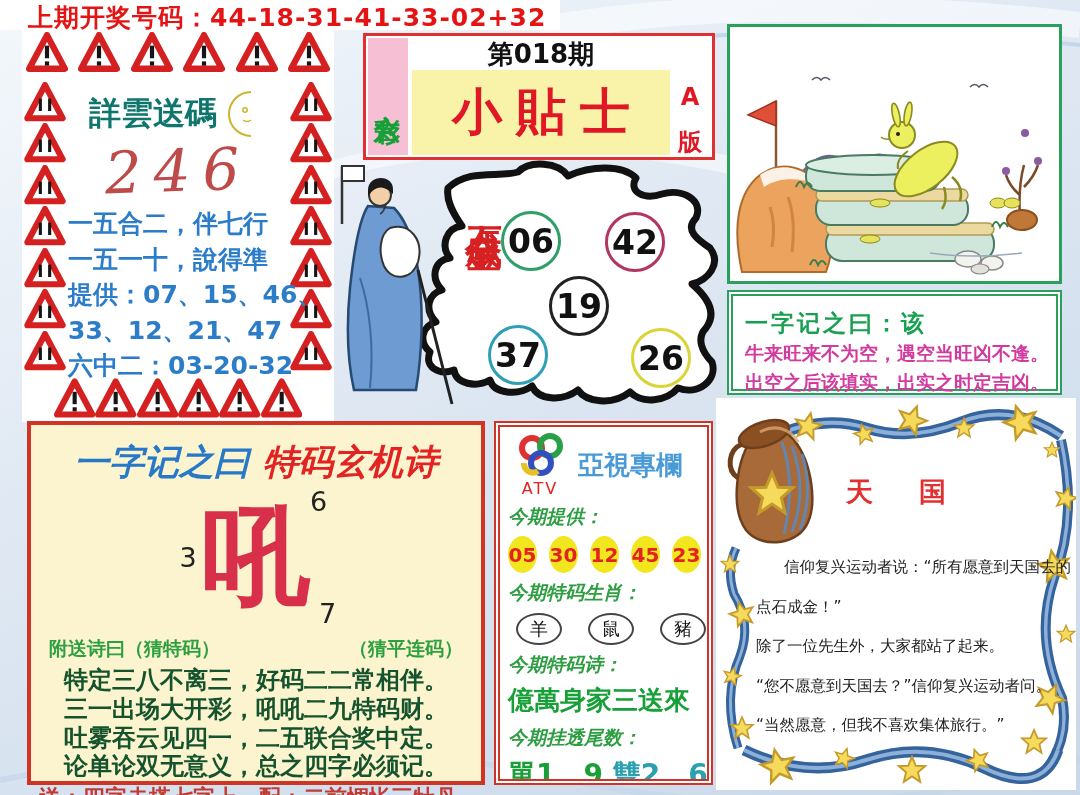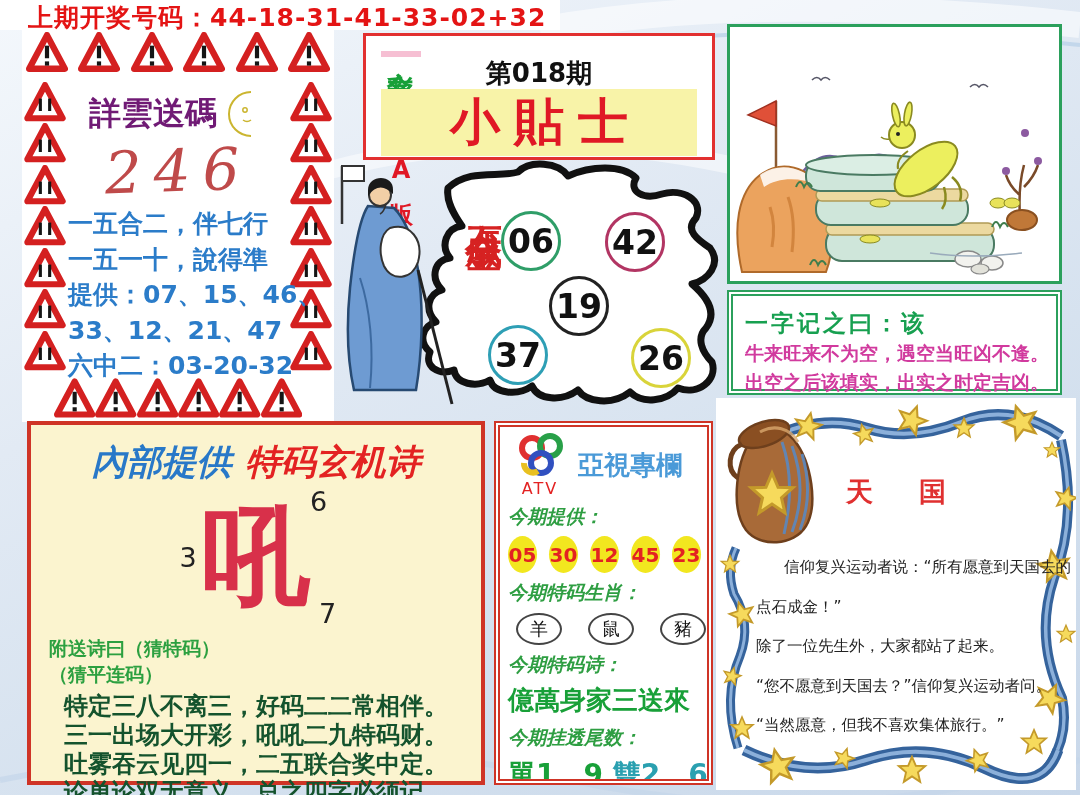--- a/index.html
+++ b/index.html
@@ -17,26 +17,26 @@
   #panelA{left:22px;top:30px;width:312px;height:392px;background:#fff;}
   .tri{width:42px;height:42px;}
   .tri-row{position:absolute;display:flex;justify-content:space-between;}
   .tri-col{position:absolute;display:flex;flex-direction:column;justify-content:space-between;}
   #triTop{left:4px;right:4px;top:2px;}
   #triBottom{left:32px;right:32px;bottom:2px;}
   #triLeft{left:2px;top:52px;bottom:50px;}
   #triRight{right:2px;top:52px;bottom:50px;}
   #panelA .content{position:absolute;left:46px;right:46px;top:58px;text-align:center;}
   .cloud-title-row{display:flex;align-items:center;justify-content:center;gap:4px;}
-  .cloud-title{font-size:32px;font-weight:bold;color:#701a75;font-family:"DejaVu Serif","Liberation Serif",serif;white-space:nowrap;}
+  .cloud-title{font-size:32px;font-weight:bold;color:#0f766e;font-family:"DejaVu Serif","Liberation Serif",serif;white-space:nowrap;}
   .hand-num{font-size:58px;color:#bf4a4a;font-family:"DejaVu Serif","Liberation Serif",serif;font-style:italic;letter-spacing:12px;line-height:1.0;transform:rotate(-2deg);margin-top:2px;}
   .cloud-lines{margin-top:6px;text-align:left;font-size:25px;font-weight:bold;color:#2b7cc9;line-height:1.42;white-space:nowrap;}
 
   
-  #panelB{left:363px;top:33px;width:352px;height:127px;background:#fff;border:3px solid #e23030;display:flex;padding:15px;box-sizing:border-box;flex-direction:column;}
+  #panelB{left:363px;top:33px;width:352px;height:127px;background:#fff;border:3px solid #e23030;display:flex;padding:2px;box-sizing:border-box;}
   .vtext{writing-mode:vertical-rl;text-orientation:upright;}
   .brand-strip{width:40px;background:#f6bfd3;display:flex;align-items:center;justify-content:center;margin-right:4px;}
   .brand-strip .vtext{color:#18a038;font-size:26px;font-weight:bold;letter-spacing:2px;}
   .b-mid{flex:1;display:flex;flex-direction:column;}
   .issue{height:32px;font-size:26px;font-weight:bold;color:#111;text-align:center;line-height:32px;}
   .title-box{flex:1;background:#f8f3a8;display:flex;align-items:center;justify-content:center;
              color:#e01825;font-size:50px;font-weight:bold;letter-spacing:14px;text-indent:14px;
              font-family:"DejaVu Serif","Liberation Serif",serif;}
   .b-right{width:40px;display:flex;align-items:center;justify-content:center;}
   .b-right .vtext{color:#e01825;font-size:24px;font-weight:bold;}
@@ -65,21 +65,21 @@
   #panelE{left:27px;top:421px;width:458px;height:364px;background:#fbf4cf;border:4px solid #cf3426;box-sizing:border-box;}
   .e-title-row{display:flex;justify-content:center;gap:14px;margin-top:14px;font-size:35px;font-weight:bold;font-style:italic;
                font-family:"DejaVu Serif","Liberation Serif",serif;white-space:nowrap;}
   .e-provider{color:#2878c8;} .e-title{color:#e32222;}
   .bigchar-wrap{position:relative;height:150px;}
   .bigchar{position:absolute;left:50%;top:46%;transform:translate(-50%,-50%);
            font-size:108px;font-weight:bold;color:#d8304a;font-family:"DejaVu Serif","Liberation Serif",serif;line-height:1;}
   .charnum{position:absolute;font-size:27px;color:#222;}
   .cn-top{left:62%;top:0px;} .cn-left{left:33%;top:56px;} .cn-bottom{left:64%;top:112px;}
   .hint-row{display:flex;justify-content:space-between;padding:0 18px;color:#2ca040;font-size:19px;font-weight:bold;
-            font-family:"DejaVu Serif","Liberation Serif",serif;white-space:nowrap;flex-direction:column;}
+            font-family:"DejaVu Serif","Liberation Serif",serif;white-space:nowrap;}
   .poemlines{margin-top:4px;text-align:center;color:#14532d;font-size:24px;font-weight:bold;line-height:1.2;
              font-family:"DejaVu Serif","Liberation Serif",serif;white-space:nowrap;}
   .poem-footer{margin-top:2px;padding-left:8px;color:#c23a34;font-size:22px;font-weight:bold;text-align:left;
                font-family:"DejaVu Serif","Liberation Serif",serif;white-space:nowrap;}
 
   
   #panelF{left:494px;top:421px;width:219px;height:364px;background:#fff;border:2px solid #cf3426;box-sizing:border-box;}
   #panelF .inner{position:absolute;inset:2px;border:2px solid #cf3426;padding:6px 6px 0 8px;overflow:hidden;}
   .atv-head{display:flex;align-items:center;gap:6px;}
   .atv-logo-col{display:flex;flex-direction:column;align-items:center;width:64px;}
@@ -392,21 +392,21 @@
   <div id="panelD" class="abs">
     <div class="inner">
       <div class="ow-title">一字记之曰：该</div>
       <div class="ow-line">牛来旺来不为空，遇空当旺凶不逢。</div>
       <div class="ow-line">出空之后该填实，出实之时定吉凶。</div>
     </div>
   </div>
 
   <div id="panelE" class="abs">
     <div class="e-title-row">
-      <span class="e-provider">內部提供</span>
+      <span class="e-provider">一字记之曰</span>
       <span class="e-title">特码玄机诗</span>
     </div>
     <div class="bigchar-wrap">
       <span class="charnum cn-top">6</span>
       <span class="charnum cn-left">3</span>
       <span class="bigchar">吼</span>
       <span class="charnum cn-bottom">7</span>
     </div>
     <div class="hint-row">
       <span>附送诗曰（猜特码）</span>

